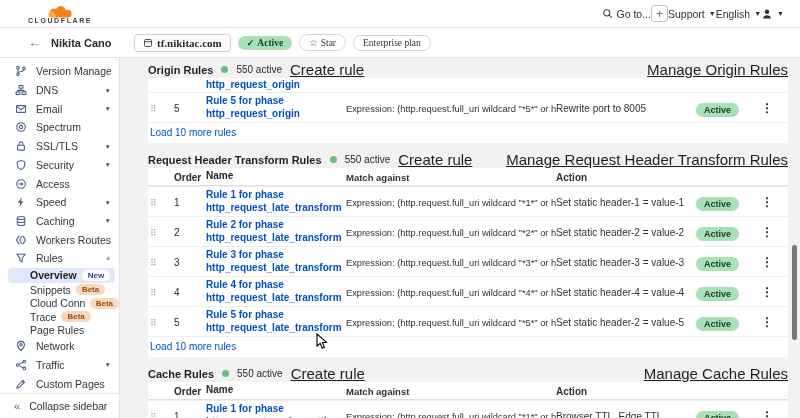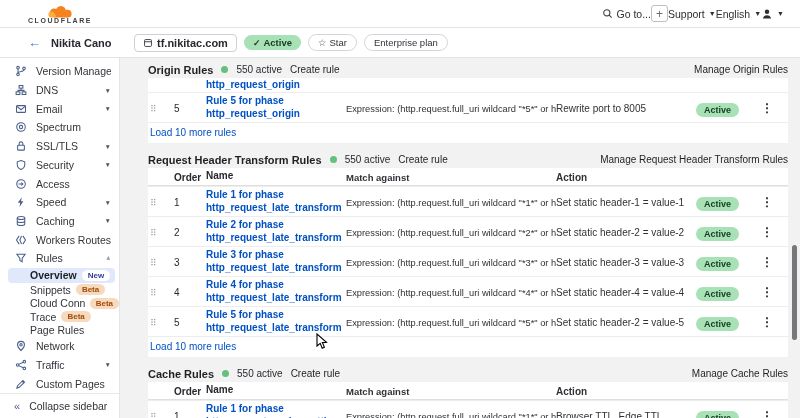--- a/index.html
+++ b/index.html
@@ -8,21 +8,21 @@
   .logo { width:120px; display:flex; flex-direction:column; align-items:center; padding-top:3px; }
   .logo-text { font-size:7px; font-weight:700; letter-spacing:1.6px; color:#3f3f41; margin-top:-1px; }
   .topnav { margin-left:auto; display:flex; align-items:center; padding-right:16px; font-size:10.5px; color:#2e2f34; }
   .topnav .item { display:flex; align-items:center; gap:4px; cursor:pointer; }
   .plusbox { width:17px; height:17px; border:1px solid #bfc0c5; border-radius:3px; display:flex; align-items:center; justify-content:center; color:#6b6c71; font-size:12px; }
   .caret { font-size:7px; color:#2e2f34; }
   .acctbar { position:absolute; top:28px; left:0; width:800px; height:30px; background:#fff; border-bottom:1px solid #e4e4e6; display:flex; align-items:center; }
   .acct-left { width:120px; display:flex; align-items:center; gap:10px; padding-left:28px; }
   .back-arrow { color:#4272d9; font-size:13px; cursor:pointer; }
   .acct-name { font-size:11px; font-weight:700; white-space:nowrap; }
-  .zone-group { display:flex; align-items:center; gap:7px; margin-left:14px; }
+  .zone-group { display:flex; align-items:center; gap:7px; margin-left:14px;font-family:Liberation Serif, serif; }
   .domainbox { display:flex; align-items:center; gap:4px; border:1px solid #cfd0d4; border-radius:4px; padding:2px 8px; font-size:11px; font-weight:700; cursor:pointer; background:#fff; }
   .pill { display:inline-flex; align-items:center; gap:3px; border-radius:10px; padding:2px 9px; font-size:9.5px; white-space:nowrap; }
   .pill-green { background:#a9e1b6; color:#143c22; font-weight:600; }
   .pill-outline { border:1px solid #d4d5d9; color:#33343a; background:#fff; }
   .sidebar { position:absolute; top:58px; left:0; width:120px; bottom:0; background:#fff; border-right:1px solid #e4e4e6; display:flex; flex-direction:column; padding-top:4px; }
   .sb-item { height:19.5px; display:flex; align-items:center; gap:9px; padding:0 8px 0 14px; font-size:10.5px; color:#33343a; cursor:pointer; }
   .sb-ic { width:13px; height:13px; display:flex; align-items:center; justify-content:center; color:#4b5f88; flex:none; }
   .sb-ic svg { width:12px; height:12px; }
   .sb-lb { white-space:nowrap; overflow:hidden; }
   .sb-caret { margin-left:auto; font-size:6.5px; color:#55565c; }
@@ -33,21 +33,21 @@
   .badge-new { background:#ffffff; color:#32408f; }
   .badge-beta { background:#f7d9bd; color:#a14b0b; }
   .collapse { margin-top:auto; border-top:1px solid #e8e8ea; height:26px; display:flex; align-items:center; gap:9px; padding-left:14px; font-size:10.5px; color:#33343a; cursor:pointer; }
   .laquo { color:#4b5f88; font-size:11px; }
   .main { position:absolute; top:58px; left:120px; right:0; bottom:0; background:#f2f2f3; overflow:hidden; }
   .wrap { width:640px; margin-left:28px; }
   .sec-head { display:flex; align-items:center; height:17px; margin-top:3px; gap:8px;text-align:right; }
   .sec-title { font-size:11px; font-weight:700; color:#1f2023; white-space:nowrap; }
   .dot { width:7px; height:7px; border-radius:50%; background:#65c07b; flex:none; }
   .count { font-size:10px; color:#27292e; white-space:nowrap; }
-  .ulink { font-size:10px; color:#1f2023; cursor:pointer; white-space:nowrap; }
+  .ulink { font-size:15px; color:#1f2023; text-decoration:underline; cursor:pointer; white-space:nowrap; }
   .manage { margin-left:auto; }
   .card { background:#fff; }
   .trow, .thead, .partialrow { display:flex; align-items:center; padding:0 2px; }
   .trow { border-top:1px solid #ededee; padding-top:2px; padding-bottom:2px; }
   .thead { border-bottom:1px solid #dedfe1; padding-top:2px; padding-bottom:2px; font-size:9.5px; font-weight:700; }
   .c-h { width:24px; font-size:9px; color:#989caa; padding-top:3px; cursor:grab; flex:none; }
   .c-o { width:32px; font-size:10px; padding-top:2px; flex:none; }
   .c-n { width:140px; font-size:10px; line-height:12.5px; font-weight:600; color:#0051c3; text-decoration:none; cursor:pointer; flex:none; }
   .c-m { width:210px; font-size:9.3px; color:#303236; padding-top:2px; white-space:nowrap; overflow:hidden; flex:none; }
   .c-a { width:140px; font-size:10px; color:#303236; padding-top:2px; white-space:nowrap; overflow:hidden; flex:none; }

